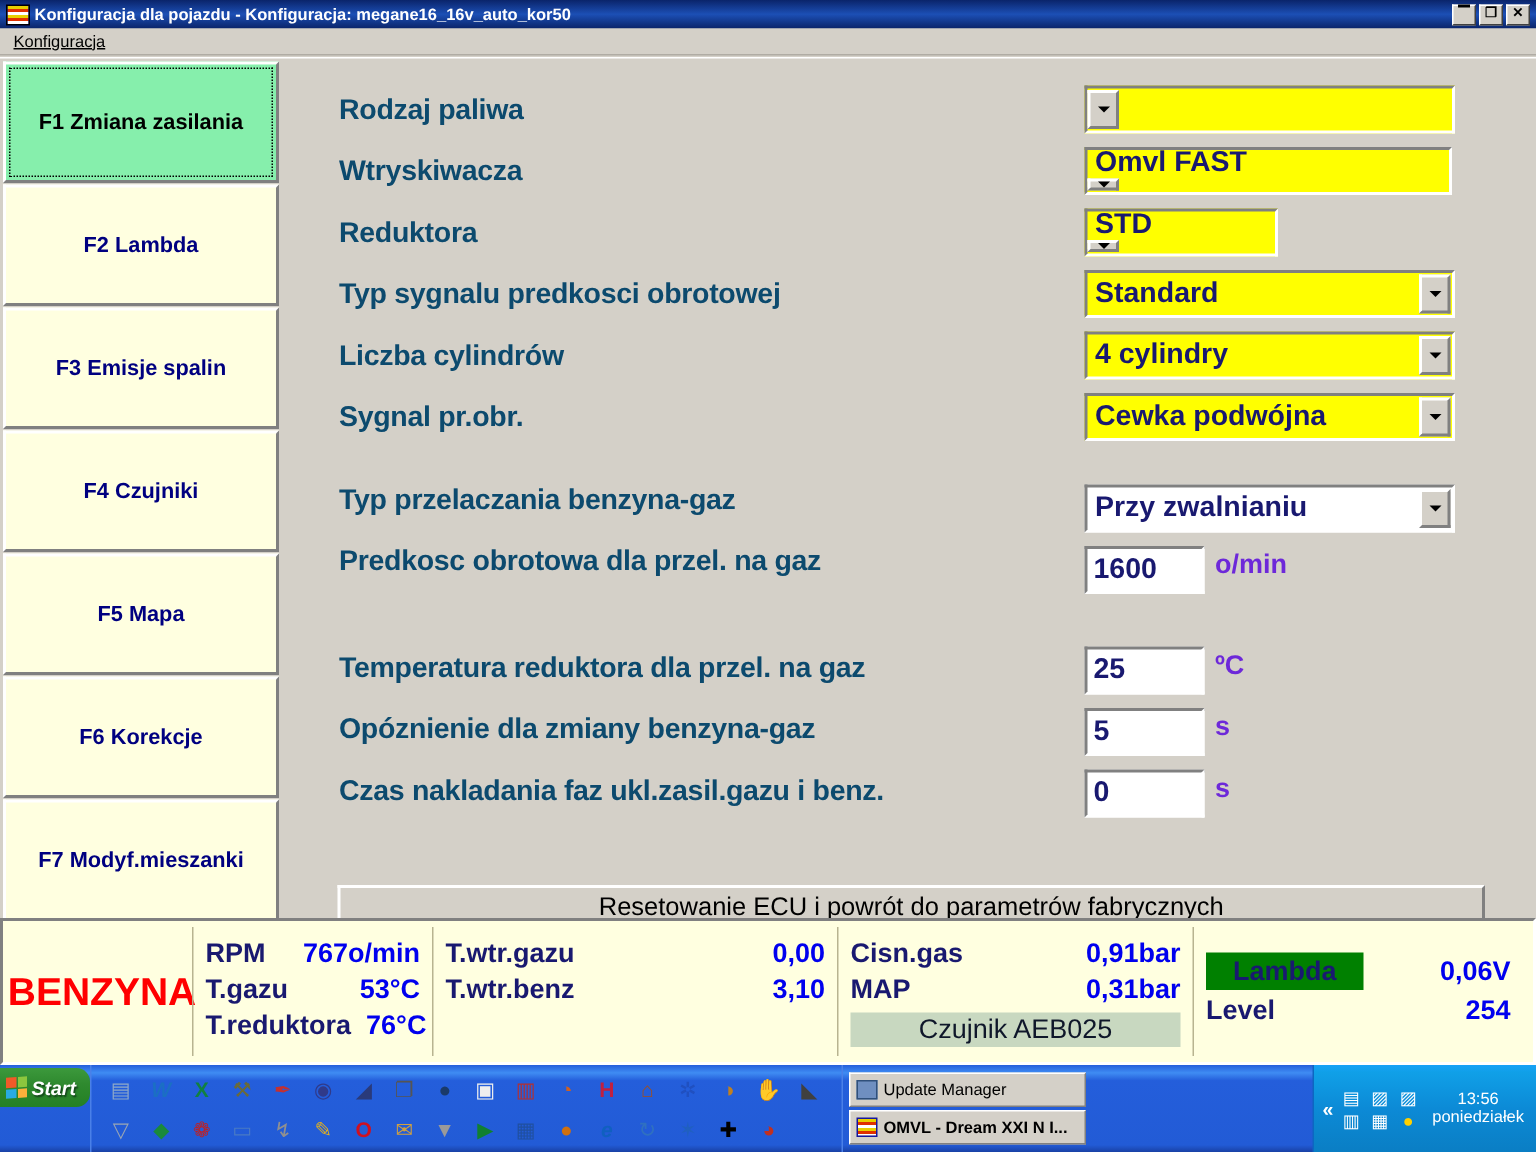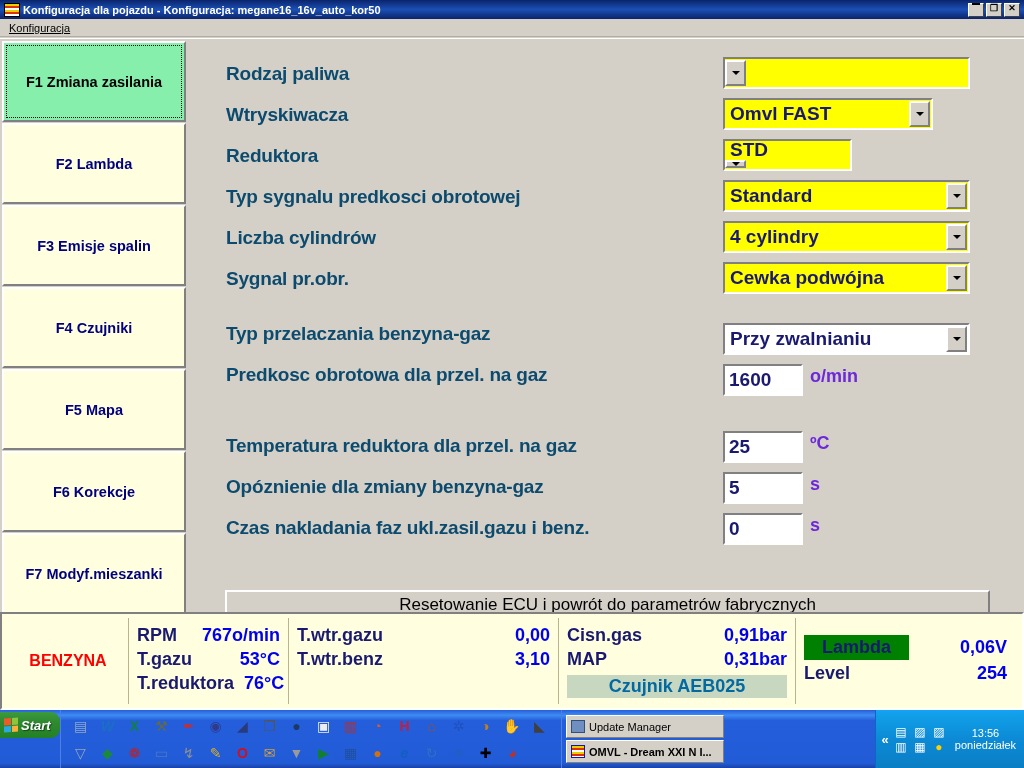--- a/index.html
+++ b/index.html
@@ -151,26 +151,26 @@
   }
   .st-sec {
     position: relative; display: flex; flex-direction: column; justify-content: center;
     padding: 0 8px;
   }
   .st-sec + .st-sec { border-left: 1px solid #b8b490; }
   .st-line { display: flex; align-items: baseline; white-space: nowrap; height: 24px; }
   .st-k { color: #191970; font-size: 18px; font-weight: bold; }
   .st-v { color: #0000ee; font-size: 18px; font-weight: bold; margin-left: auto; padding-left: 10px; }
   #fuelmode {
-    color: #ff0000; font-size: 16px; font-weight: bold;
+    color: #ff0000; font-size: 26px; font-weight: bold;
     display: flex; align-items: center; justify-content: center;
     padding: 0 10px;
   }
   .sensor-chip {
-    background: #c8d8c0; color: #0369a1; font-size: 18px; font-weight: bold;
+    background: #c8d8c0; color: #0f172a; font-size: 18px; font-weight: normal;
     text-align: center; padding: 1px 6px; margin-top: 2px;
   }
   .lambda-chip {
     background: #008000; color: #191970; font-size: 18px; font-weight: bold;
     padding: 2px 18px; text-align: center;
   }
 
   
   #taskbar {
     position: absolute; left: 0; top: 710px; width: 1024px; height: 58px;
@@ -311,21 +311,21 @@
       <div class="row" style="left:36px; top:437px;">
         <span class="lbl">Opóznienie dla zmiany benzyna-gaz</span>
       </div>
       <div class="row" style="left:36px; top:478px;">
         <span class="lbl">Czas nakladania faz ukl.zasil.gazu i benz.</span>
       </div>
 
       <div class="combo" style="left:533px; top:18px; width:247px;">
         <div class="arrow"></div>
       </div>
-      <div class="combo" style="left:533px; top:59px; width:210px;">
+      <div class="combo" style="left:533px; top:59px; width:245px;flex-direction:column;">
         <div class="val">Omvl FAST</div>
         <div class="arrow"></div>
       </div>
       <div class="combo" style="left:533px; top:100px; width:129px;flex-direction:column;">
         <div class="val">STD</div>
         <div class="arrow"></div>
       </div>
       <div class="combo" style="left:533px; top:141px; width:247px;">
         <div class="val">Standard</div>
         <div class="arrow"></div>

